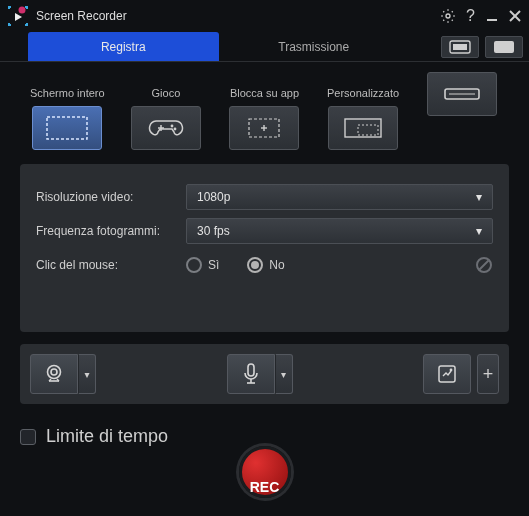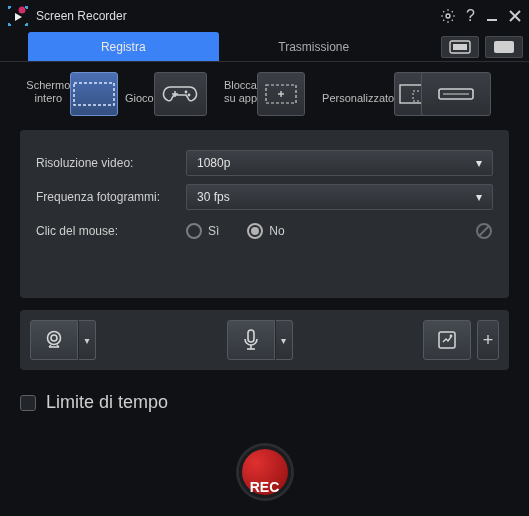--- a/index.html
+++ b/index.html
@@ -5,25 +5,25 @@
 * { margin: 0; padding: 0; box-sizing: border-box; font-family: "Segoe UI", Arial, sans-serif; }
 body { background: #0f1114; width: 529px; height: 516px; overflow: hidden; color: #cfcfcf; }
 .titlebar { display: flex; align-items: center; height: 30px; padding: 16px 8px; background: #0f1114; }
 .logo { width: 20px; height: 20px; margin-right: 8px; position: relative; }
 .logo svg { width: 20px; height: 20px; }
 .app-title { font-size: 12px; color: #ddd; flex: 1; }
 .titlebar-controls { display: flex; align-items: center; gap: 10px; }
 .titlebar-controls span, .titlebar-controls svg { color: #ccc; cursor: pointer; font-size: 14px; }
 .tabrow { display: flex; height: 30px; background: #0f1114; border-bottom: 1px solid #2c2f33; align-items: stretch; }
 .tab { flex: 1; display: flex; align-items: center; justify-content: center; font-size: 12px; color: #aaa; cursor: pointer; }
-.tab.active { background: #3b82f6; color: #e8e8e8; border-top-left-radius: 3px; border-top-right-radius: 3px; }
+.tab.active { background: #1d4ed8; color: #e8e8e8; border-top-left-radius: 3px; border-top-right-radius: 3px; }
 .tabspacer { width: 120px; display: flex; align-items: center; justify-content: flex-end; gap: 6px; padding-right: 6px; }
 .proj-btn { width: 38px; height: 22px; background: #2e3237; border: 1px solid #464a50; border-radius: 2px; display: flex; align-items: center; justify-content: center; cursor: pointer; }
 .mode-row { display: flex; justify-content: space-around; padding: 10px 18px 0 18px; }
-.mode { display: flex; flex-direction: row; align-items: center; width: 82px; }
+.mode { display: flex; flex-direction: column; align-items: center; width: 82px; }
 .mode-label { font-size: 11px; text-align: center; color: #bdbdbd; line-height: 13px; height: 28px; display: flex; align-items: flex-end; justify-content: center; margin-bottom: 6px; }
 .mode-box { width: 70px; height: 44px; background: linear-gradient(#3b3f45,#2c3035); border: 1px solid #50545a; border-radius: 3px; display: flex; align-items: center; justify-content: center; cursor: pointer; }
 .mode-box.active { background: linear-gradient(#4a6fb3,#344f7f); border: 1px solid #6b8ecf; }
 .panel { margin: 14px 20px 0 20px; background: #2a2d31; border-radius: 4px; padding: 16px 16px 50px 16px; }
 .row { display: flex; align-items: center; height: 34px; }
 .row-label { width: 150px; font-size: 12px; color: #cfcfcf; }
 .dropdown { flex: 1; height: 26px; background: linear-gradient(#3d4147,#2d3136); border: 1px solid #4b4f55; border-radius: 2px; display: flex; align-items: center; padding: 0 10px; font-size: 12px; color: #e2e2e2; cursor: pointer; position: relative; }
 .dropdown .caret { position: absolute; right: 10px; }
 .radio-group { display: flex; align-items: center; gap: 28px; flex: 1; }
 .radio-item { display: flex; align-items: center; gap: 6px; font-size: 12px; cursor: pointer; text-align: right; }

